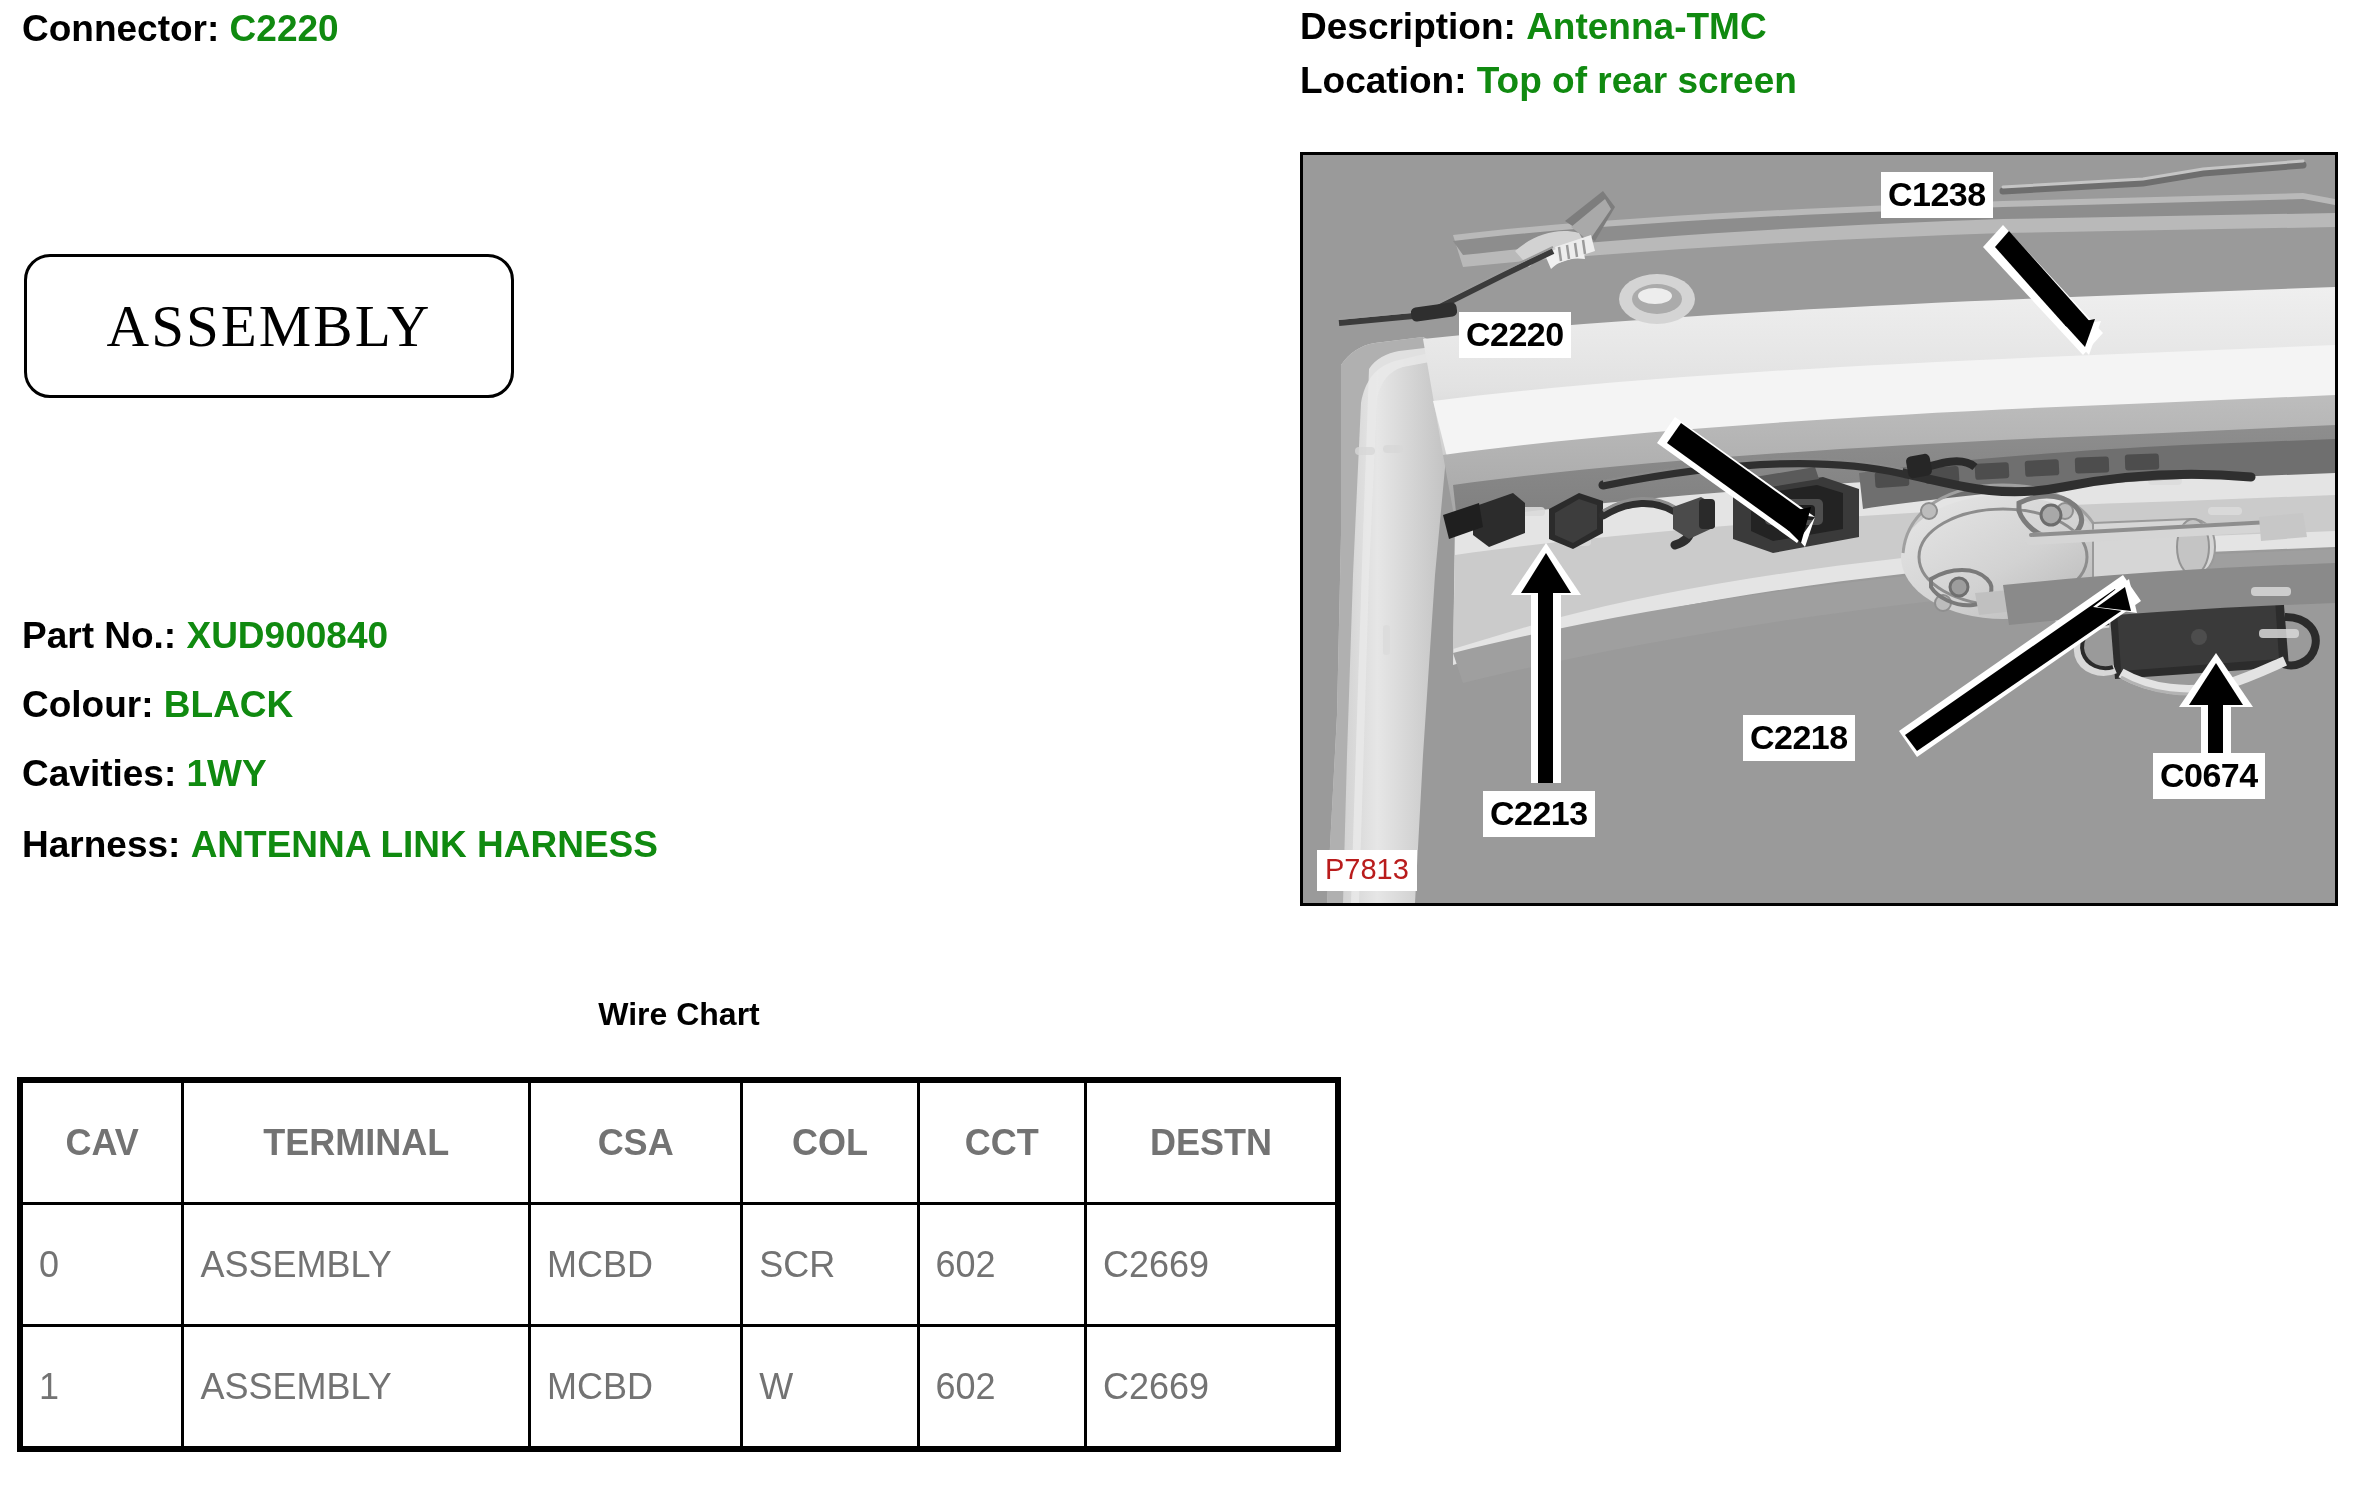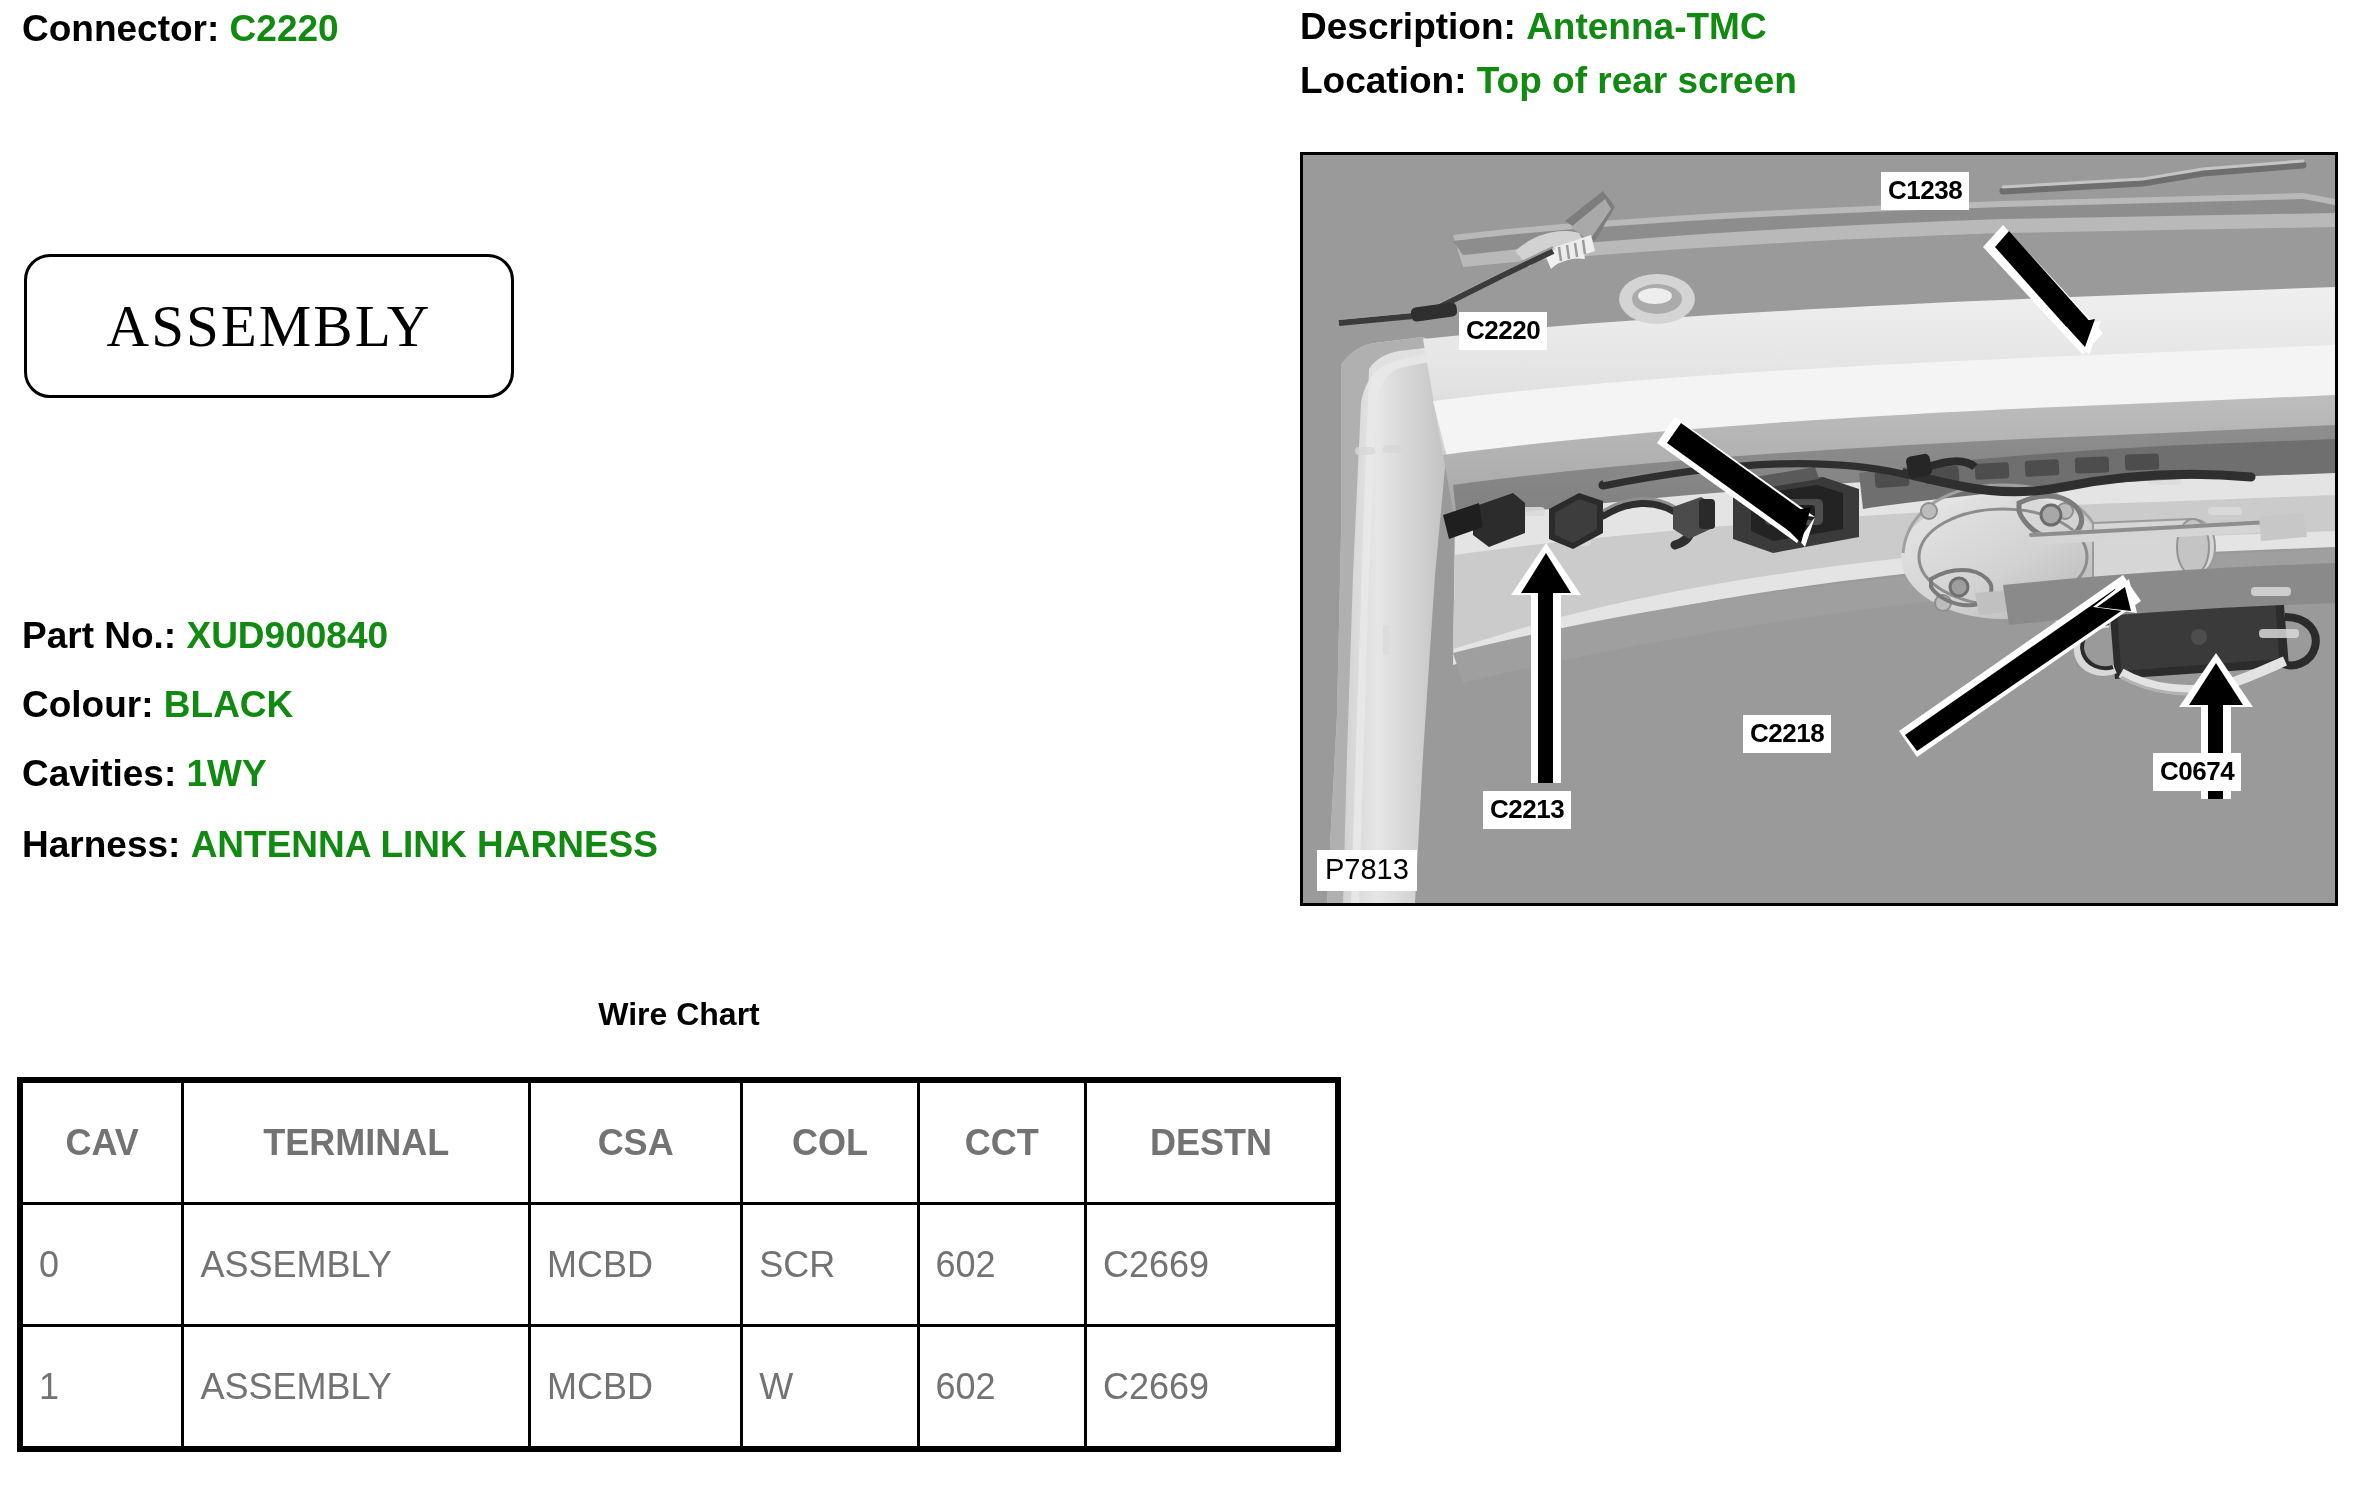--- a/index.html
+++ b/index.html
@@ -126,32 +126,32 @@
     overflow: hidden;
     background: #9a9a9a;
   }
   #photo-panel svg { display: block; width: 100%; height: 100%; }
 
   .callout-box {
     position: absolute;
     background: #ffffff;
     color: #000000;
     font-weight: bold;
-    font-size: 26px;
+    font-size: 34px;
     line-height: 1;
     padding: 5px 7px 7px 7px;
     white-space: nowrap;
     letter-spacing: -0.5px;
   }
   #figure-ref {
     position: absolute;
     left: 14px;
     bottom: 12px;
     background: #ffffff;
-    color: #000000;
+    color: #b91c1c;
     font-size: 29px;
     font-weight: normal;
     padding: 3px 8px 5px 8px;
     white-space: nowrap;
   }
 </style>
 </head>
 <body>
 
 <div id="connector-heading">

